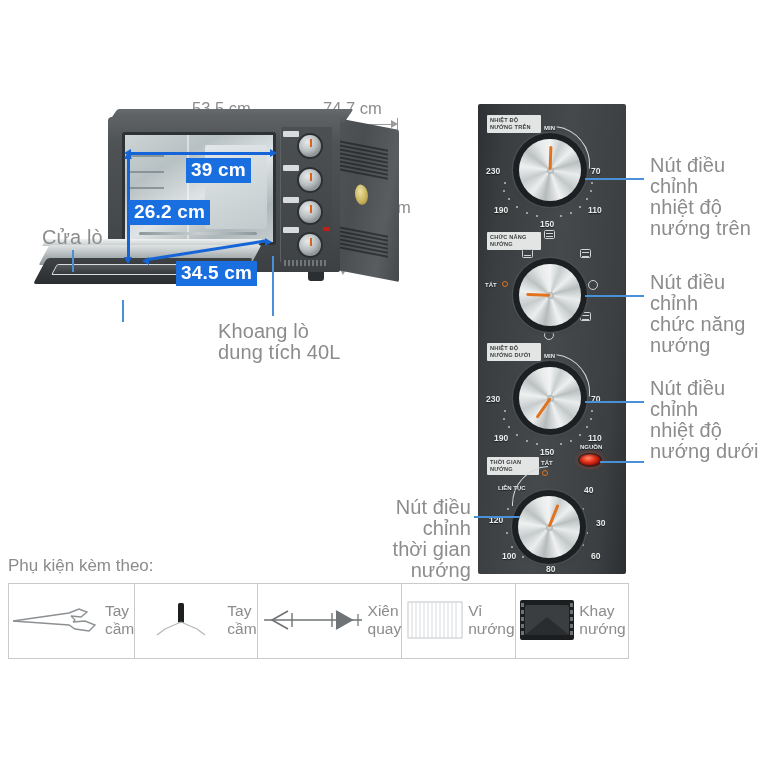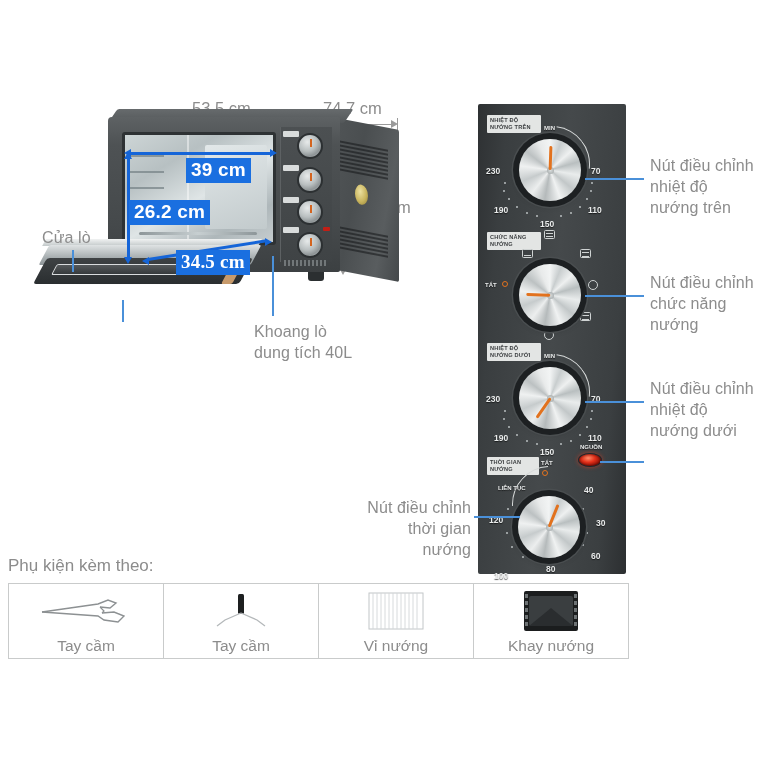--- a/index.html
+++ b/index.html
@@ -8,21 +8,21 @@
     background: #ffffff;
     font-family: "Liberation Sans", sans-serif;
     overflow: hidden;
   }
   #stage { position: relative; width: 770px; height: 770px; background:#fff; }
 
   
   .callout {
     position: absolute;
     color: #8c8c8c;
-    font-size: 16px;
+    font-size: 20px;
     line-height: 21px;
     white-space: pre-line;
     letter-spacing: .1px;
   }
   .dim-txt {
     position: absolute;
     color: #8c8c8c;
     font-size: 16.5px;
     white-space: nowrap;
   }
@@ -247,21 +247,21 @@
   #acc-title {
     position: absolute; left: 8px; top: 556px;
     color: #8c8c8c; font-size: 17px;
   }
   #acc-table {
     position: absolute; left: 8px; top: 583px; width: 621px; height: 76px;
     display: flex; border: 1px solid #c9cbcb; background:#fff;
   }
   .acc-cell {
     flex: 1 1 0; border-right: 1px solid #c9cbcb;
-    display: flex; flex-direction: column; align-items: center; justify-content: flex-end;
+    display: flex; flex-direction: row; align-items: center; justify-content: flex-end;
     padding-bottom: 3px; position: relative;
   }
   .acc-cell:last-child { border-right: none; }
   .acc-art { flex: 1 1 auto; display:flex; align-items:center; justify-content:center; width:100%; }
   .acc-name { color:#8c8c8c; font-size: 15.5px; line-height: 18px; }
 </style>
 </head>
 <body>
 
 <div id="stage">
@@ -345,29 +345,29 @@
   <div class="btag" style="left:186px; top:158px;">39 cm</div>
 
   <div class="bdim v" style="left:127px; top:158px; height:100px;"></div>
   <div class="bhead up" style="left:124px; top:152px;"></div>
   <div class="bhead down" style="left:124px; top:257px;"></div>
   <div class="btag" style="left:129px; top:200px;">26.2 cm</div>
 
   <div class="bdim h" style="left:148px; top:258px; width:120px; transform:rotate(-9deg); transform-origin:left center;"></div>
   <div class="bhead left" style="left:142px; top:257px;"></div>
   <div class="bhead right" style="left:265px; top:238px;"></div>
-  <div class="btag" style="left:176px; top:250px;font-family:Liberation Serif, serif;">34.5 cm</div>
+  <div class="btag" style="left:176px; top:261px;">34.5 cm</div>
 
   <div class="callout" style="left:42px; top:227px;">Cửa lò</div>
   <div class="leader v" style="left:72px; top:250px; height:22px;"></div>
 
   <div class="leader v" style="left:122px; top:300px; height:22px;"></div>
 
   <div class="leader v" style="left:272px; top:256px; height:60px;"></div>
-  <div class="callout" style="left:218px; top:321px;margin-left:36px;">Khoang lò
+  <div class="callout" style="left:218px; top:321px;">Khoang lò
 dung tích 40L</div>
 
   <div id="cpanel">
 
     <div class="cp-label" style="left:9px; top:11px; width:54px;">NHIỆT ĐỘ
 NƯỚNG TRÊN</div>
     <div class="arcline" style="left:36px; top:22px; width:76px; height:76px; transform:rotate(52deg);"></div>
     <div class="ticklbl sm" style="left:66px; top:21px;">MIN</div>
     <div class="ticklbl" style="left:8px; top:62px;">230</div>
     <div class="ticklbl" style="left:113px; top:62px;">70</div>
@@ -446,21 +446,21 @@
     <div class="cp-label" style="left:9px; top:353px; width:52px;">THỜI GIAN
 NƯỚNG</div>
     <div class="ticklbl sm" style="left:63px; top:356px;">TẮT</div>
     <div class="orange-dot" style="left:64px; top:366px;"></div>
     <div class="arcline" style="left:34px; top:362px; width:76px; height:76px; transform:rotate(-48deg);"></div>
     <div class="ticklbl sm" style="left:20px; top:381px;">LIÊN TỤC</div>
     <div class="ticklbl" style="left:106px; top:381px;">40</div>
     <div class="ticklbl" style="left:118px; top:414px;">30</div>
     <div class="ticklbl" style="left:113px; top:447px;">60</div>
     <div class="ticklbl" style="left:68px; top:460px;">80</div>
-    <div class="ticklbl" style="left:16px; top:447px;margin-top:20px;">100</div>
+    <div class="ticklbl" style="left:24px; top:447px;">100</div>
     <div class="ticklbl" style="left:11px; top:411px;">120</div>
     <div class="dot" style="left:96px;top:397px"></div>
       <div class="dot" style="left:104px;top:404px"></div>
     <div class="dot" style="left:108px;top:428px"></div>
       <div class="dot" style="left:104px;top:440px"></div>
     <div class="dot" style="left:92px;top:452px"></div>
       <div class="dot" style="left:62px;top:456px"></div>
     <div class="dot" style="left:44px;top:452px"></div>
       <div class="dot" style="left:33px;top:442px"></div>
     <div class="dot" style="left:28px;top:428px"></div>
@@ -510,20 +510,33 @@
       <div class="acc-art">
         <svg width="92" height="38" viewBox="0 0 92 38">
           <rect x="43" y="2" width="6" height="20" rx="1.5" fill="#1d1f20"></rect>
           <path d="M46 21 L30 28 L22 34" fill="none" stroke="#b4b8ba" stroke-width="1.3"></path>
           <path d="M46 21 L62 28 L70 34" fill="none" stroke="#b4b8ba" stroke-width="1.3"></path>
         </svg>
       </div>
       <div class="acc-name">Tay cầm</div>
     </div>
 
+    <div class="acc-cell">
+      <div class="acc-art">
+        <svg width="110" height="30" viewBox="0 0 110 30">
+          <line x1="6" y1="15" x2="104" y2="15" stroke="#6f7375" stroke-width="1.4"></line>
+          <path d="M30 6 L14 15 L30 24" fill="none" stroke="#6f7375" stroke-width="1.6"></path>
+          <path d="M34 8 L34 22" stroke="#6f7375" stroke-width="1.4"></path>
+          <path d="M78 6 L94 15 L78 24" fill="#6f7375" stroke="#6f7375" stroke-width="1.6"></path>
+          <path d="M74 8 L74 22" stroke="#6f7375" stroke-width="1.4"></path>
+          <path d="M100 9 L100 21" stroke="#6f7375" stroke-width="1.2"></path>
+        </svg>
+      </div>
+      <div class="acc-name">Xiên quay</div>
+    </div>
 
     <div class="acc-cell">
       <div class="acc-art">
         <svg width="60" height="42" viewBox="0 0 60 42">
           <rect x="3" y="3" width="54" height="36" fill="none" stroke="#c2c6c8" stroke-width="1"></rect>
           <g stroke="#d2d6d8" stroke-width="0.9">
             <line x1="7" y1="3" x2="7" y2="39"></line>
               <line x1="11" y1="3" x2="11" y2="39"></line>
             <line x1="15" y1="3" x2="15" y2="39"></line>
               <line x1="19" y1="3" x2="19" y2="39"></line>

